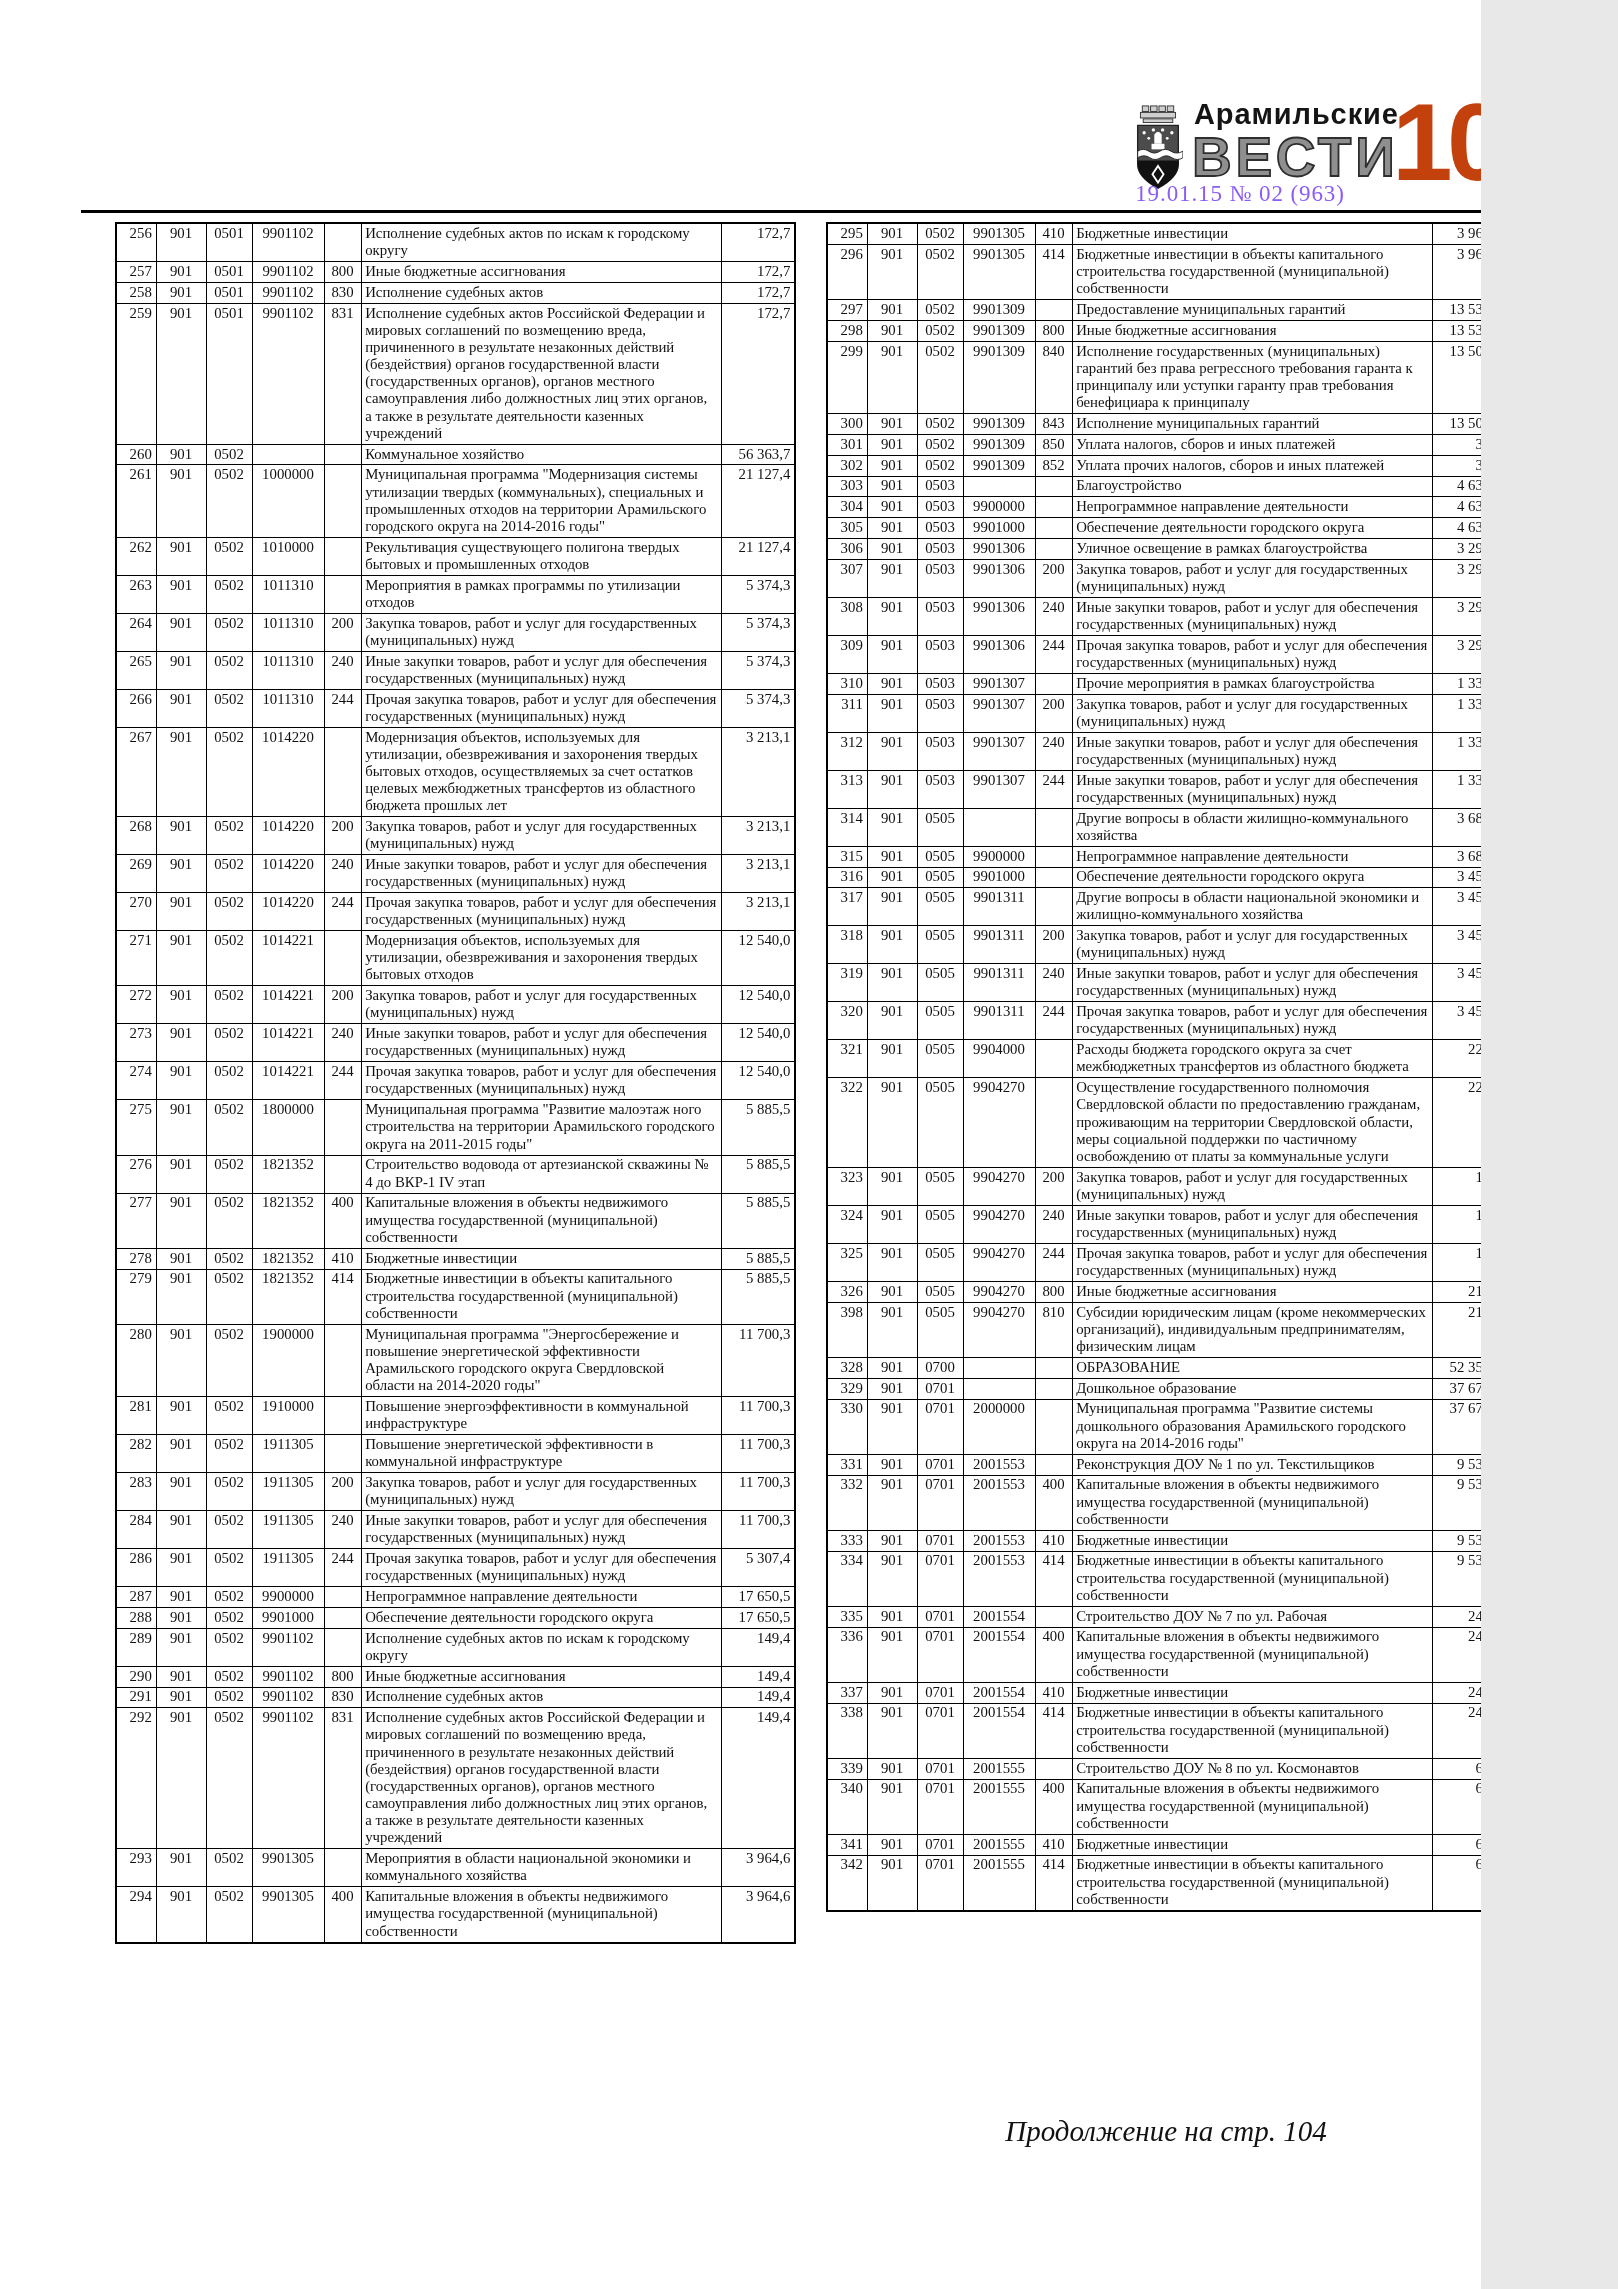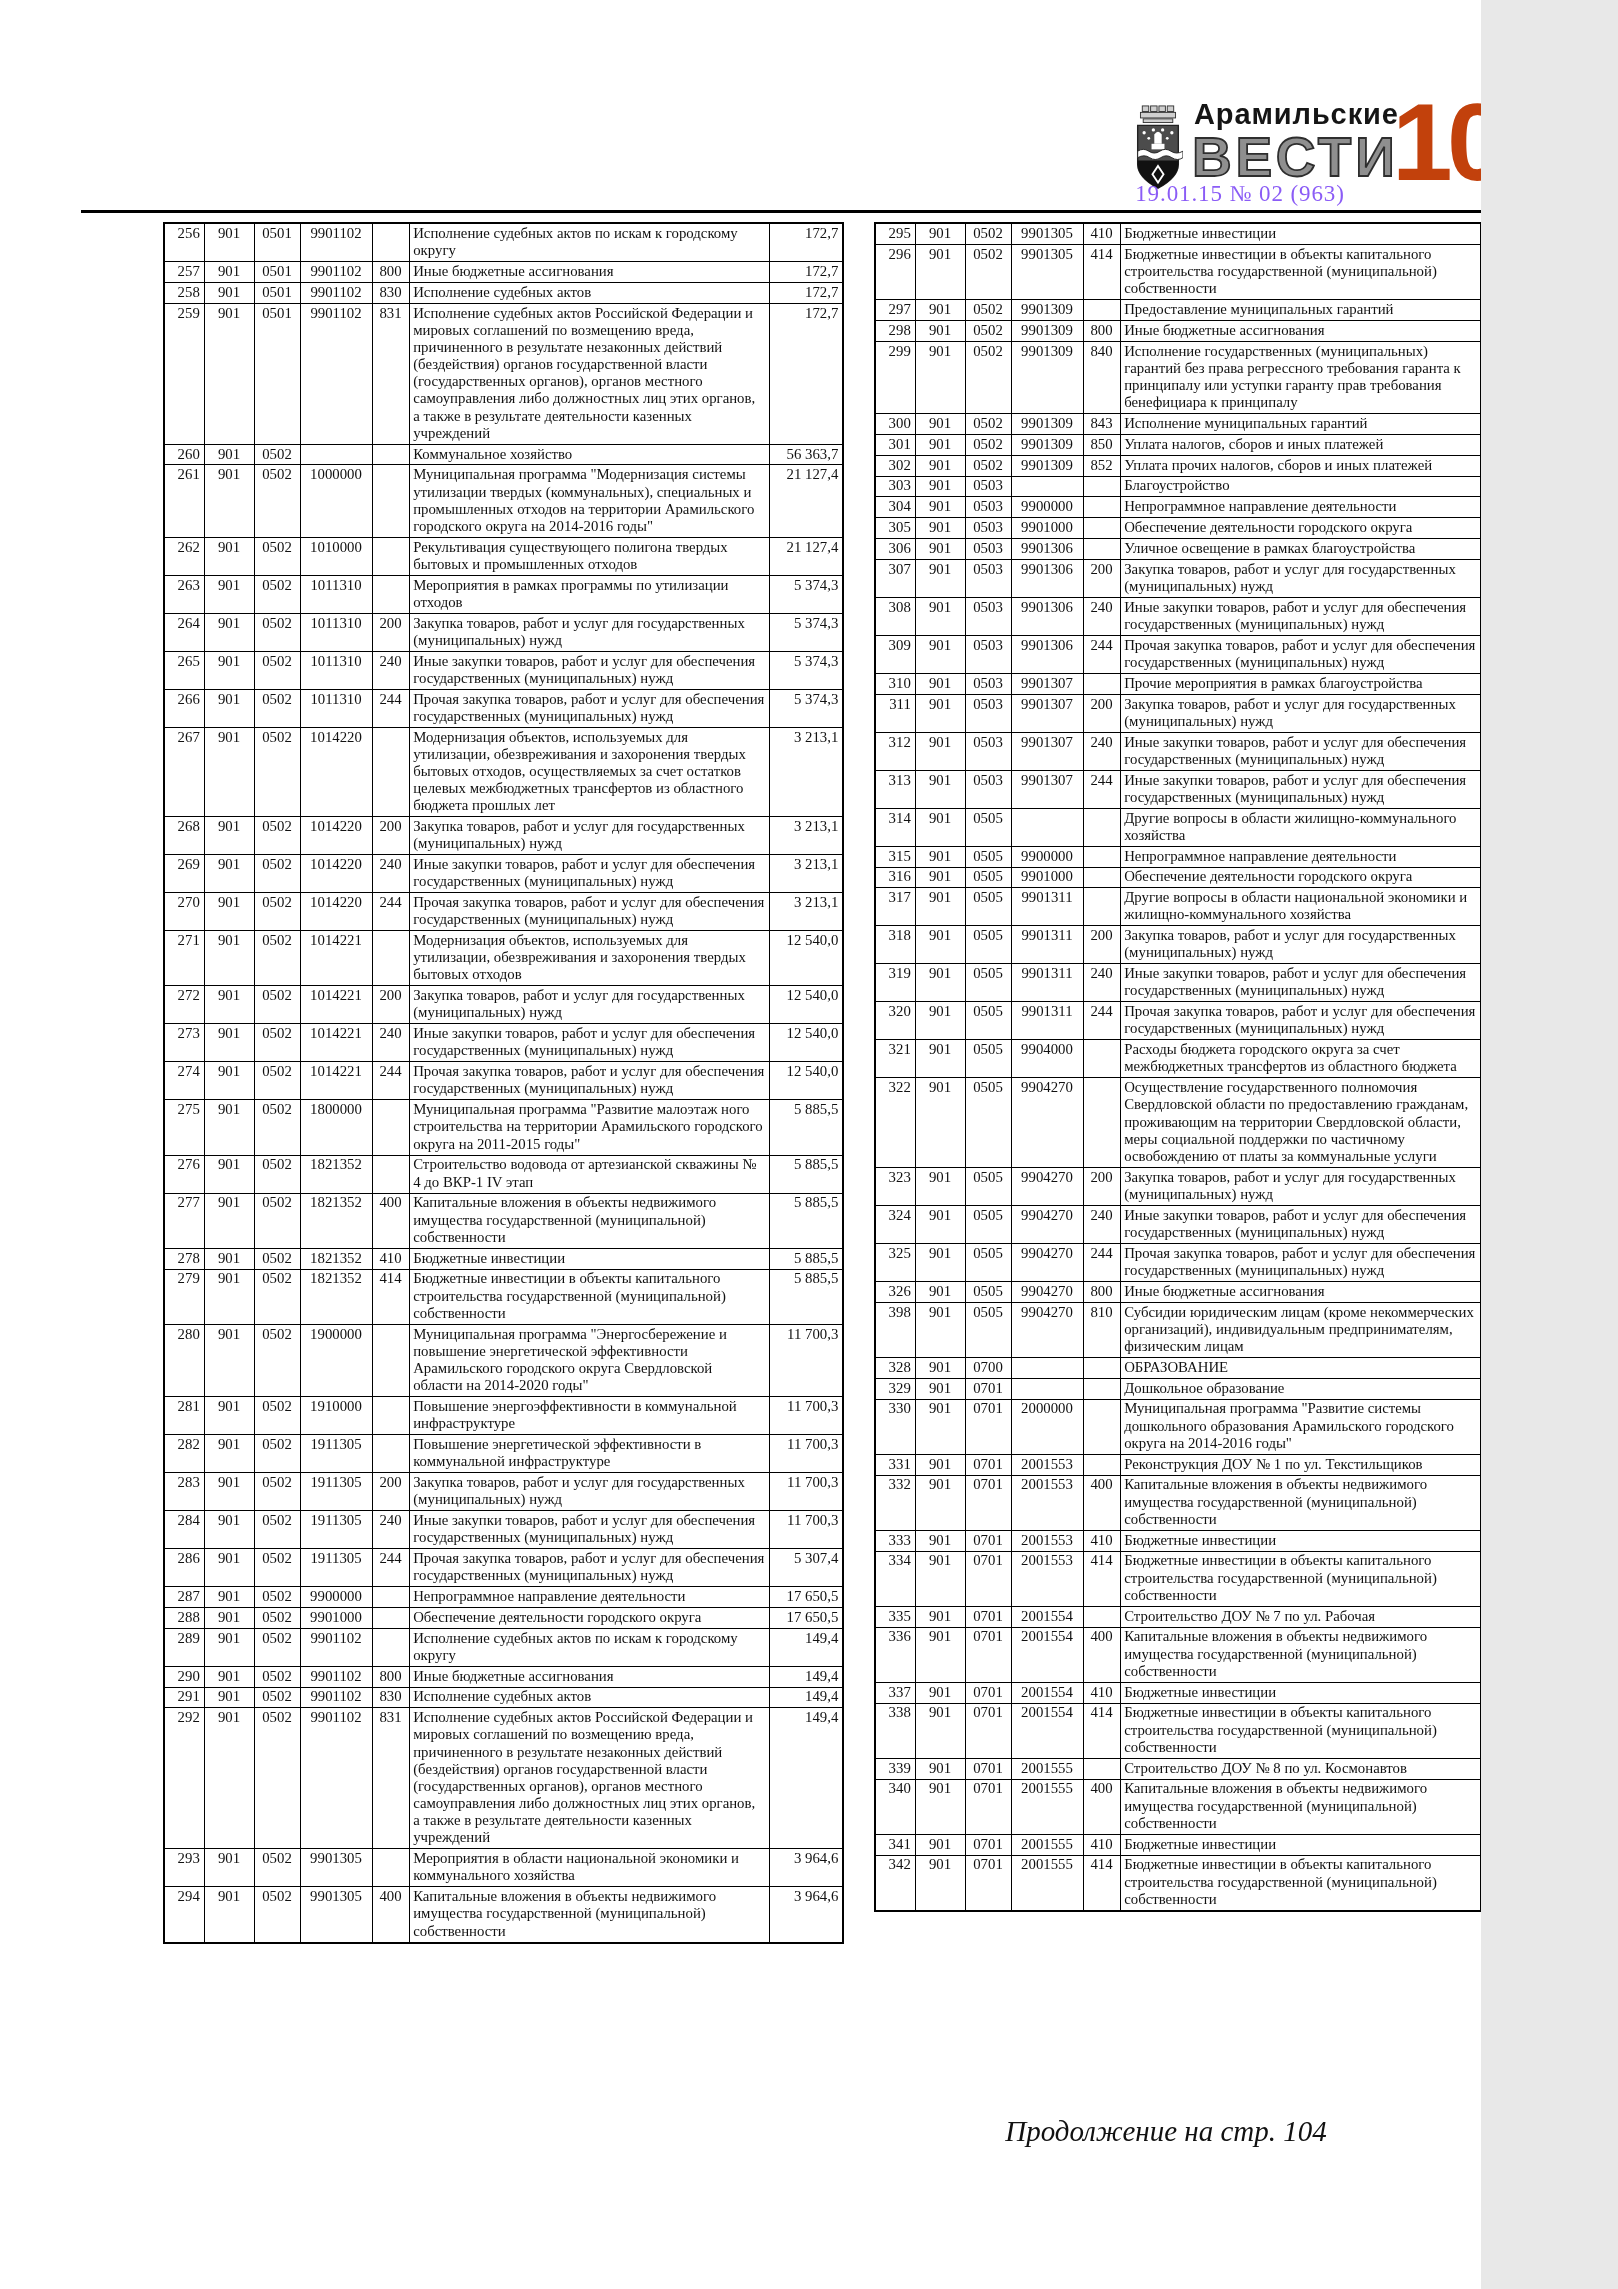--- a/index.html
+++ b/index.html
@@ -35,21 +35,21 @@
     position:absolute;left:9.2px;top:89px;width:305px;
     font-size:23px;color:#8b5cf6;letter-spacing:0.9px;
   }
   .rule{position:absolute;left:81px;top:210px;width:1456px;height:2.8px;background:#000;}
   
   table.budget{
     position:absolute;top:222px;
     border-collapse:collapse;
     table-layout:fixed;
     width:678px;
-    font-size:14.8px;line-height:1.16;margin-left:48px;
+    font-size:14.8px;line-height:1.16;
   }
   table.budget.left{left:115px;}
   table.budget.right{left:826px;}
   table.budget, table.budget td{border:1.8px solid #000;}
   table.budget{border-width:2.8px;}
   table.budget td{
     padding:0.9px 3.7px 1.8px 3.7px;
     vertical-align:top;
     overflow:hidden;
   }

